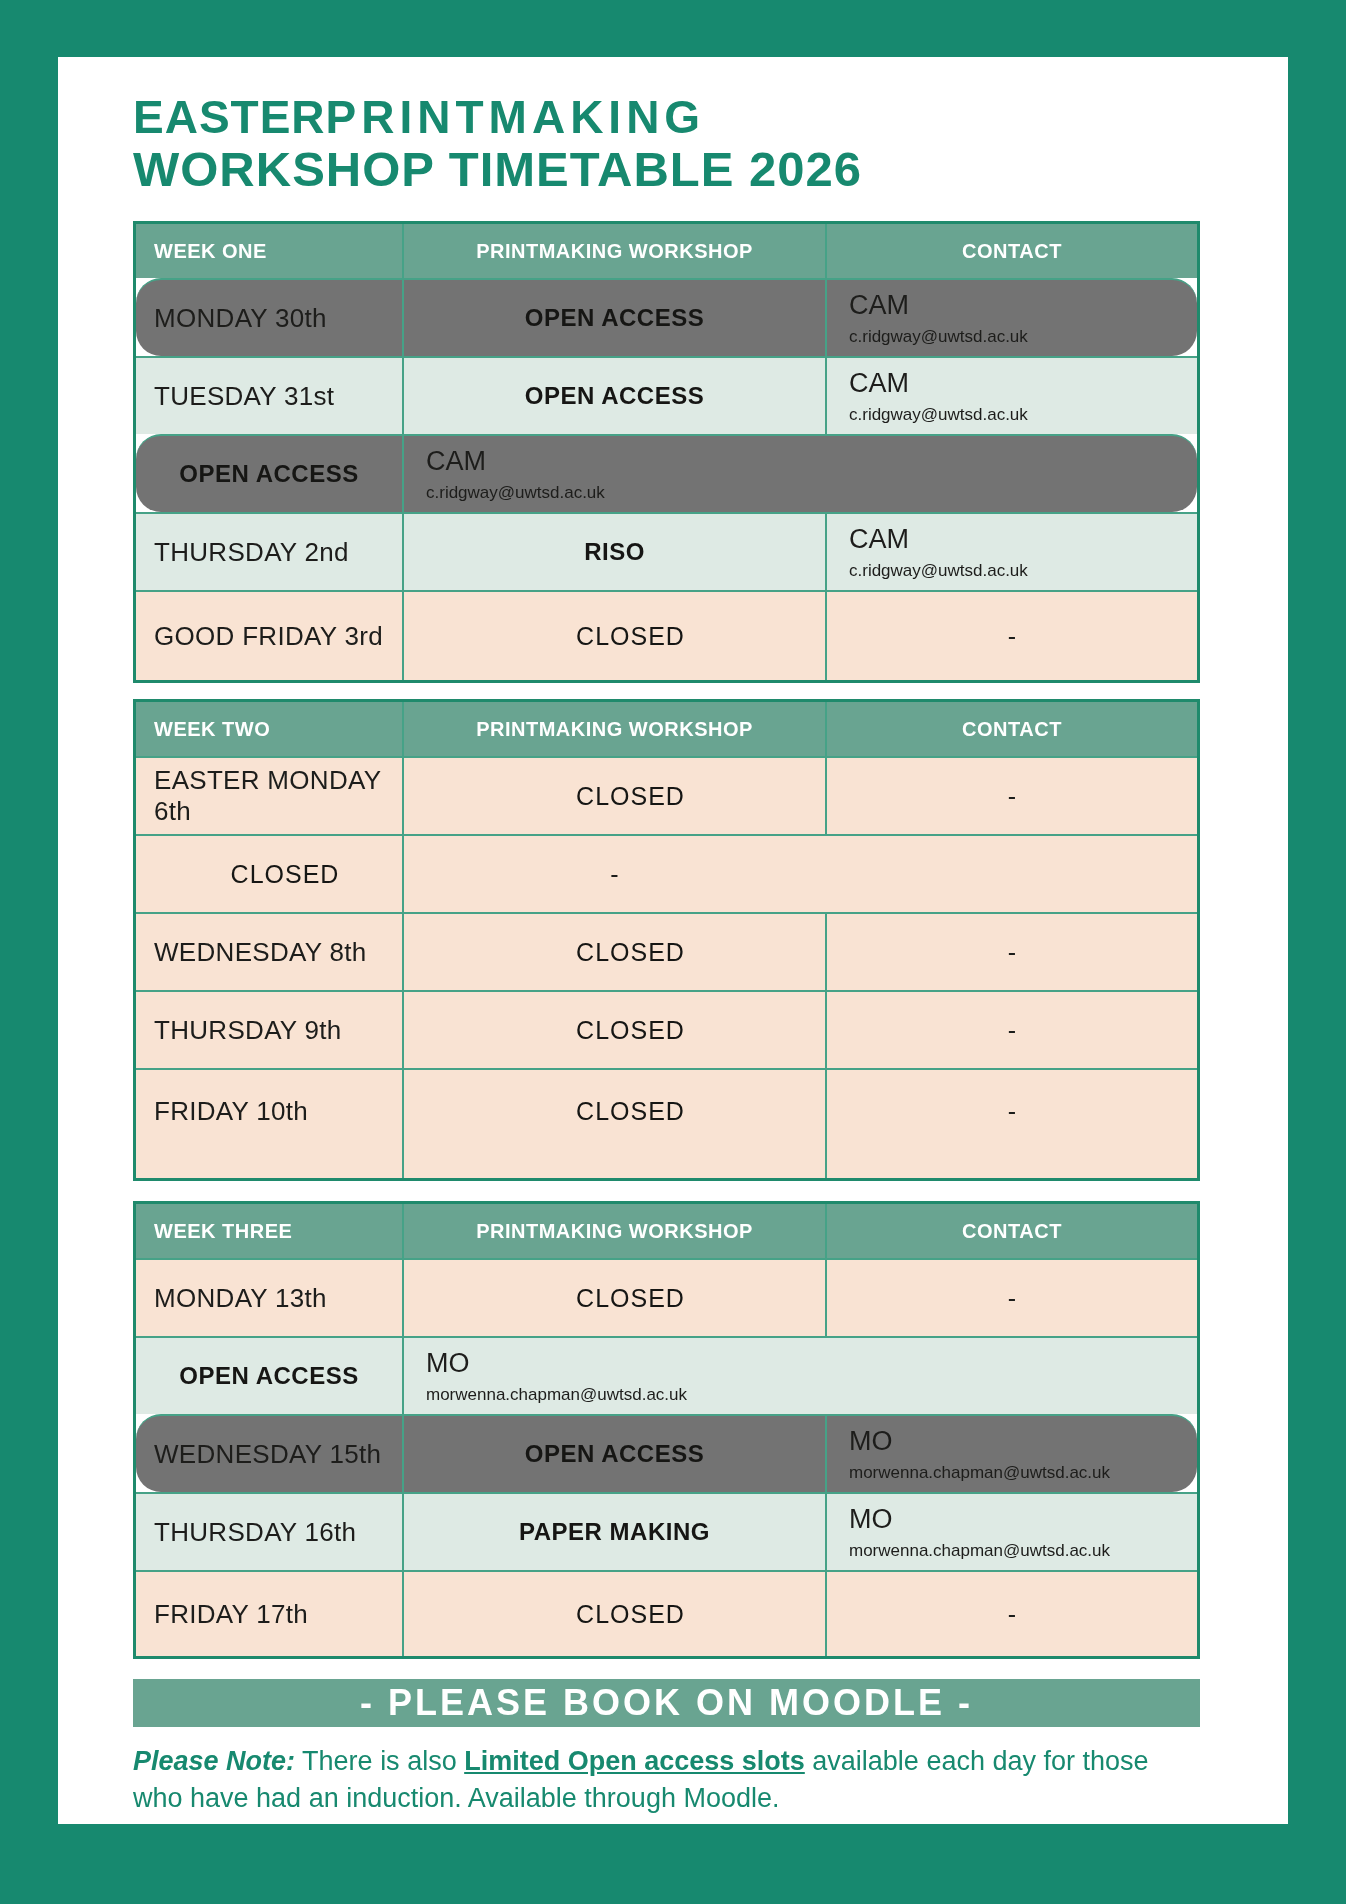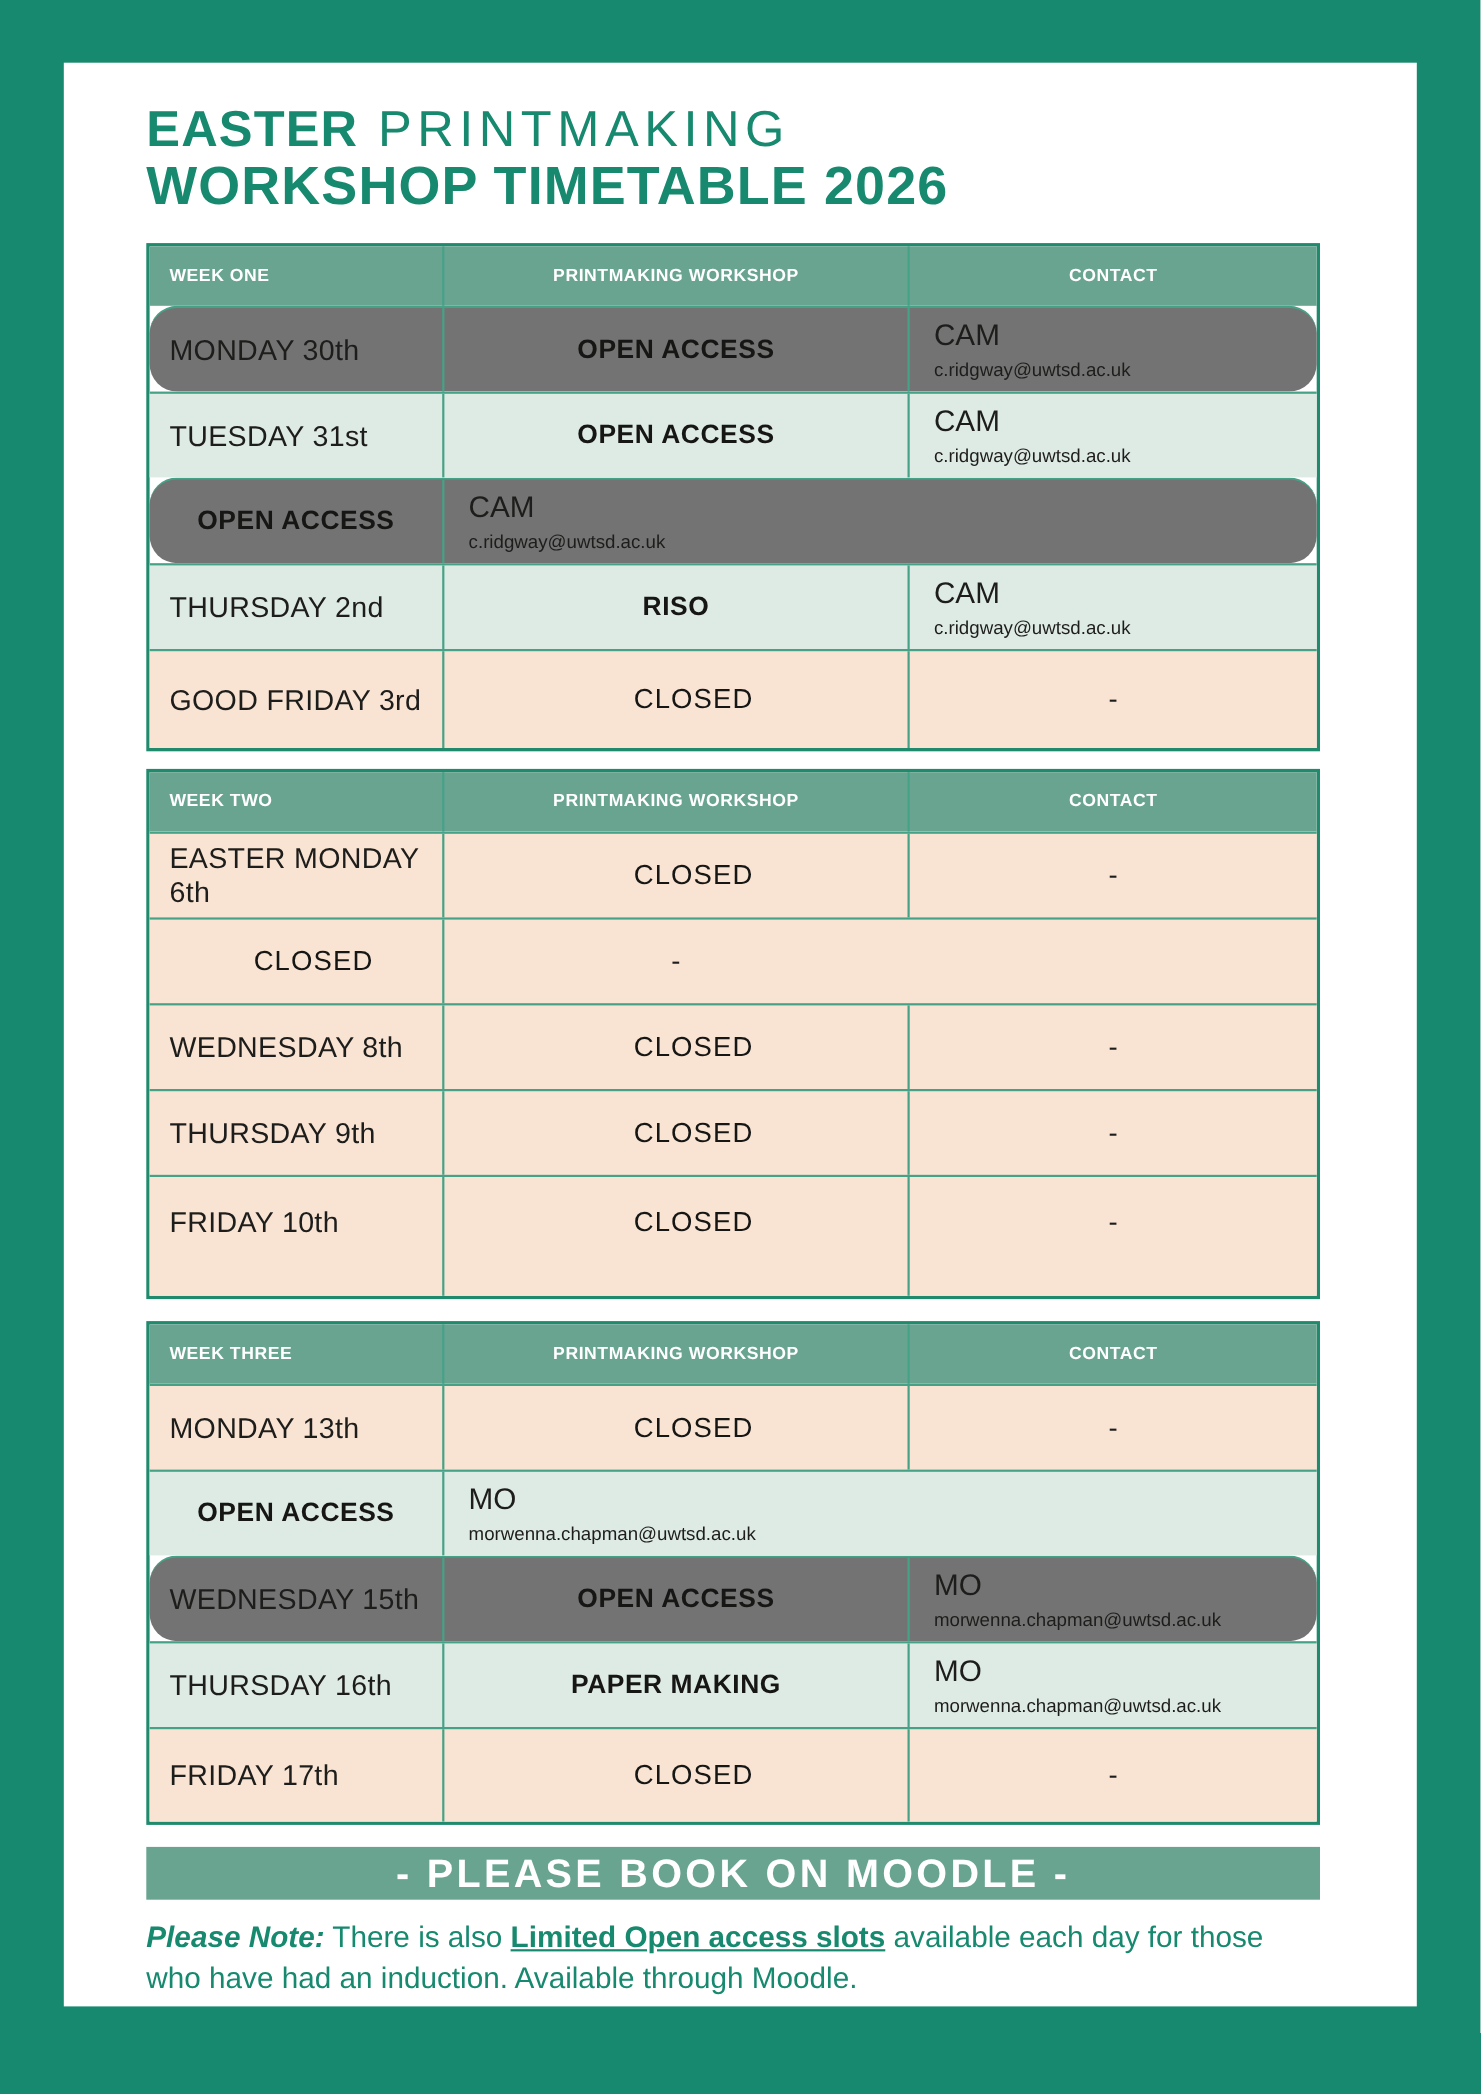--- a/index.html
+++ b/index.html
@@ -9,29 +9,29 @@
     font-family:"Liberation Sans", sans-serif;
   }
   .sheet {
     position:absolute; left:58px; top:57px; right:58px; bottom:80px;
     background:#ffffff; overflow:hidden;
     padding:36px 88px 0 75px; box-sizing:border-box;
   }
   
   .title-line1 { margin:0; color:#17896F; font-size:46px; line-height:1.06; }
   .title-line1 .tb { font-weight:bold; letter-spacing:1px; }
-  .title-line1 .tl { font-weight:normal; letter-spacing:5px; margin-left:18px; }
+  .title-line1 .tl { font-weight:bold; letter-spacing:5px; margin-left:0; }
   .title-line2 { margin:2px 0 26px 0; color:#17896F; font-size:49px; font-weight:bold; letter-spacing:1px; line-height:1.05; }
   
   .wtable { width:1067px; border:3px solid #1F8A6C; box-sizing:border-box; background:#fff; }
   .t1 { margin-bottom:16px; } .t2 { margin-bottom:20px; } .t3 { margin-bottom:20px; }
   .trow { display:grid; grid-template-columns:266px 423px 1fr; }
   .trow + .trow { border-top:2px solid #46A287; }
   .thead { background:#69A491; height:54px; }
-  .thead .cell { color:#ffffff; font-weight:bold; font-size:16px; letter-spacing:.5px; }
+  .thead .cell { color:#ffffff; font-weight:bold; font-size:20px; letter-spacing:.5px; }
   .cell { display:flex; align-items:center; box-sizing:border-box; min-height:100%; }
   .cell + .cell { border-left:2px solid #46A287; }
   .c-day  { padding-left:18px; font-size:26px; color:#1D1D1B; letter-spacing:.3px; }
   .c-shop { justify-content:center; text-align:center; color:#161614; }
   .c-shop.open { font-weight:bold; font-size:24px; letter-spacing:.5px; }
   .c-shop.closed { font-weight:normal; font-size:25px; letter-spacing:1px;padding-left:32px; }
   .c-contact { flex-direction:column; align-items:flex-start; justify-content:center; padding-left:22px; }
   .c-contact .cname { font-size:27px; color:#1D1D1B; }
   .c-contact .cemail { font-size:17px; color:#1D1D1B; margin-top:6px; }
   .c-dash { justify-content:center; font-size:25px; color:#1D1D1B; }

